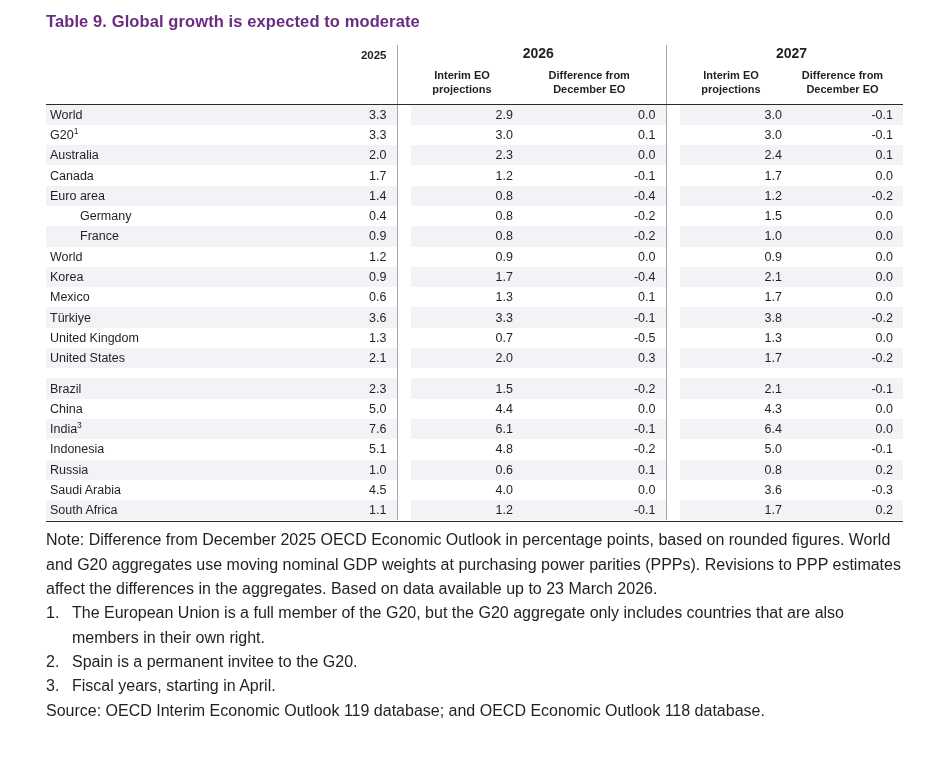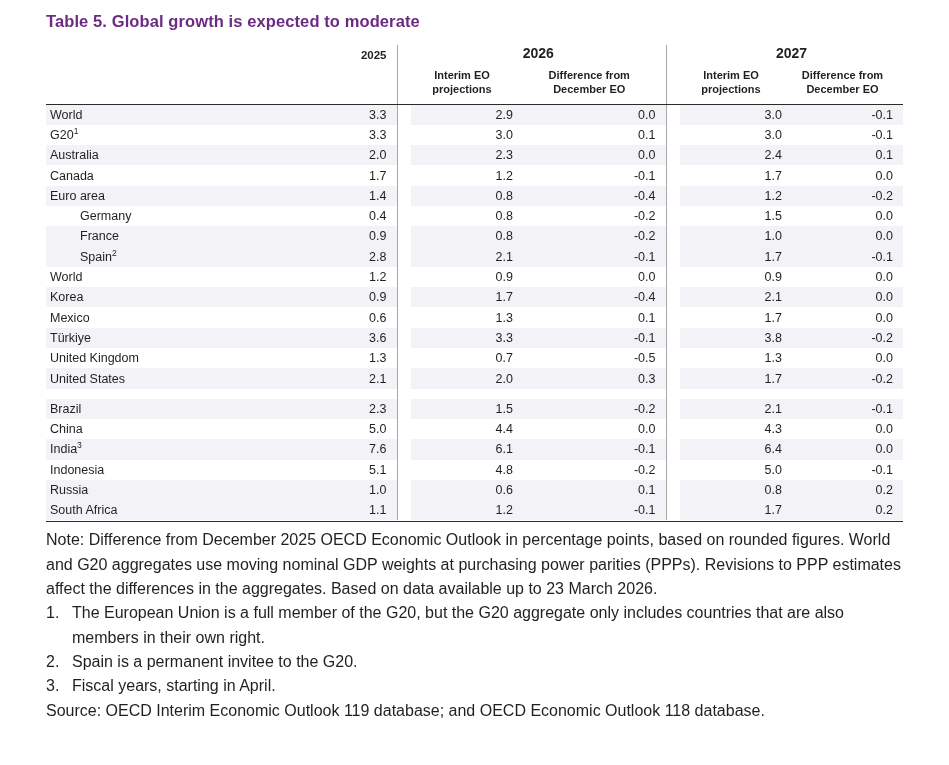--- a/index.html
+++ b/index.html
@@ -141,21 +141,21 @@
   }
   .source {
     margin-top: 1px;
   }
 </style>
 </head>
 <body>
 
 <div class="page">
 
-  <div class="title">Table  5. Global growth is expected to moderate</div>
+  <div class="title">Table  9. Global growth is expected to moderate</div>
 
   <table class="main">
     <colgroup>
       <col class="c-name">
         <col class="c-2025">
         <col class="c-sep1">
         <col class="c-26a">
         <col class="c-26b">
         <col class="c-sep2">
         <col class="c-27a">
@@ -267,30 +267,20 @@
         <tr class="data shade">
           <td class="name indent1">France</td>
           <td class="num">0.9</td>
           <td class="sep-cell"></td>
           <td class="num">0.8</td>
           <td class="num">-0.2</td>
           <td class="sep-cell"></td>
           <td class="num">1.0</td>
           <td class="num">0.0</td>
         </tr>
-        <tr class="data shade">
-          <td class="name indent1">Spain<sup>2</sup></td>
-          <td class="num">2.8</td>
-          <td class="sep-cell"></td>
-          <td class="num">2.1</td>
-          <td class="num">-0.1</td>
-          <td class="sep-cell"></td>
-          <td class="num">1.7</td>
-          <td class="num">-0.1</td>
-        </tr>
         <tr class="data">
           <td class="name">World</td>
           <td class="num">1.2</td>
           <td class="sep-cell"></td>
           <td class="num">0.9</td>
           <td class="num">0.0</td>
           <td class="sep-cell"></td>
           <td class="num">0.9</td>
           <td class="num">0.0</td>
         </tr>
@@ -396,20 +386,30 @@
         </tr>
         <tr class="data shade">
           <td class="name">Russia</td>
           <td class="num">1.0</td>
           <td class="sep-cell"></td>
           <td class="num">0.6</td>
           <td class="num">0.1</td>
           <td class="sep-cell"></td>
           <td class="num">0.8</td>
           <td class="num">0.2</td>
+        </tr>
+        <tr class="data">
+          <td class="name">Saudi Arabia</td>
+          <td class="num">4.5</td>
+          <td class="sep-cell"></td>
+          <td class="num">4.0</td>
+          <td class="num">0.0</td>
+          <td class="sep-cell"></td>
+          <td class="num">3.6</td>
+          <td class="num">-0.3</td>
         </tr>
         <tr class="data shade">
           <td class="name">South Africa</td>
           <td class="num">1.1</td>
           <td class="sep-cell"></td>
           <td class="num">1.2</td>
           <td class="num">-0.1</td>
           <td class="sep-cell"></td>
           <td class="num">1.7</td>
           <td class="num">0.2</td>

